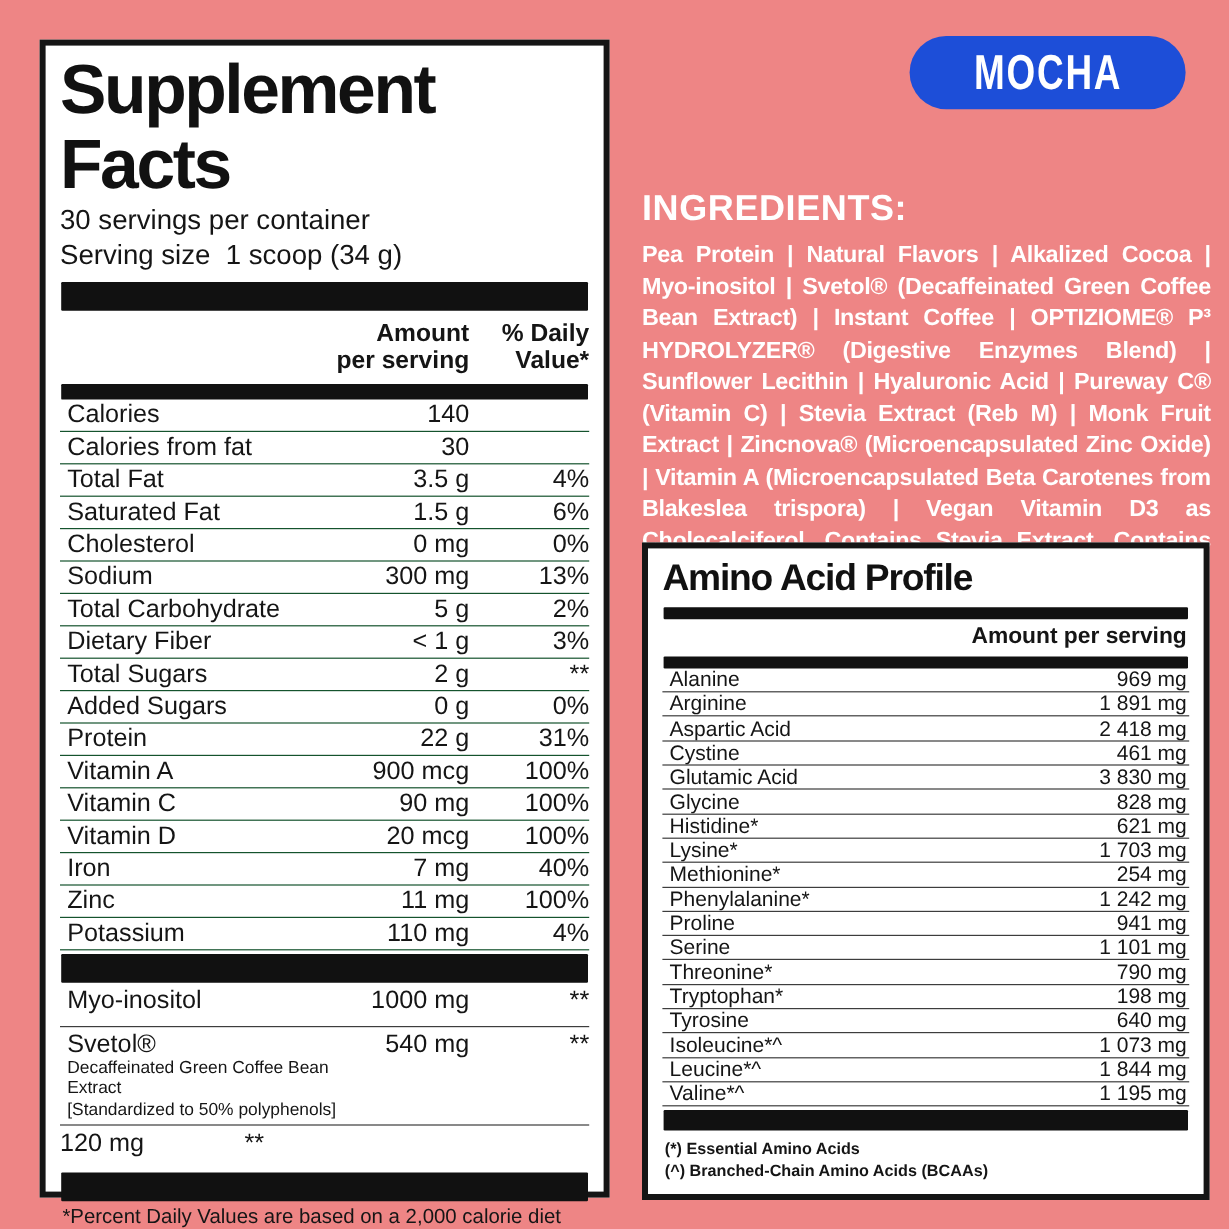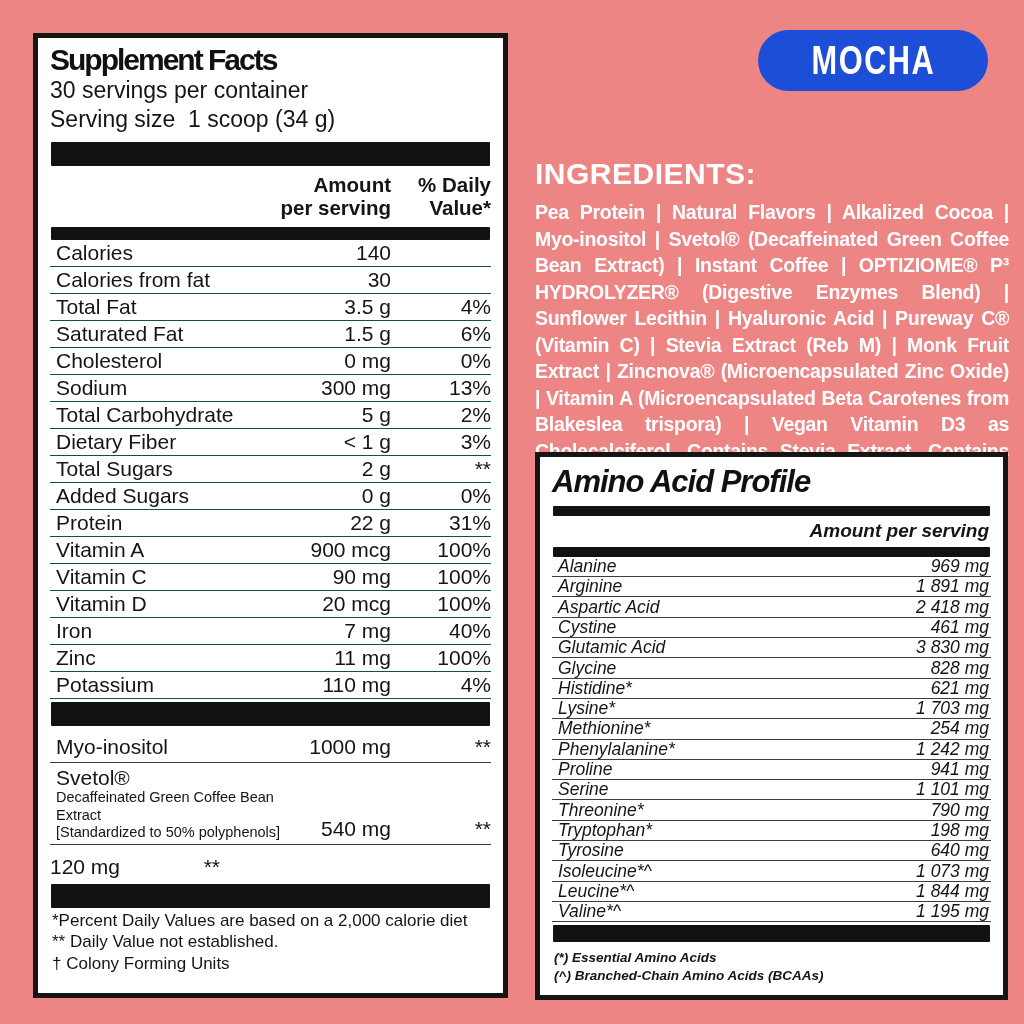--- a/index.html
+++ b/index.html
@@ -11,34 +11,34 @@
     position:relative;
     overflow:hidden;
   }
   .panel {
     position:absolute;
     background:#ffffff;
     border:5px solid #151515;
   }
   
   .sf { left:33px; top:33px; width:475px; height:965px; padding:6px 12px; }
-  .sf-title { font-size:30px; font-weight:bold; letter-spacing:-2px; line-height:1.08; color:#111; }
+  .sf-title { font-size:58px; font-weight:bold; letter-spacing:-2px; line-height:1.08; color:#111; }
   .sf-serving { font-size:23px; line-height:1.24; white-space:pre-wrap; }
   .bar { background:#111; border-radius:1px; }
   .bar-thick { height:24px; margin:9px 1px 0 1px; }
   .bar-thin  { height:13px; margin:0 1px; }
   .sf-colhead { display:flex; justify-content:flex-end; align-items:flex-end; font-weight:bold; font-size:20.5px; line-height:1.12; margin:8px 0 7px 0; }
   .sf-colhead .col { text-align:right; white-space:pre-line; }
   .sf-colhead .col-dv { width:100px; }
   .nrow { display:flex; align-items:center; height:27px; font-size:21px; border-bottom:1px solid #14532d; }
   .nrow:last-of-type { border-bottom:none; }
   .nname { flex:1; padding-left:6px; }
   .namt { text-align:right; white-space:pre; }
   .ndv { width:100px; text-align:right; white-space:pre; }
-  .xrow { display:flex; align-items:flex-end; min-height:37px; font-size:21px; border-bottom:1px solid #3d3d3d; padding:3px 0; }
+  .xrow { display:flex; align-items:flex-start; min-height:37px; font-size:21px; border-bottom:1px solid #3d3d3d; padding:3px 0; }
   .xrow.last { border-bottom:none; }
   .xname { flex:1; padding-left:6px; }
   .xname .main { font-size:21px; line-height:1.1; }
   .xname .sub { font-size:14.5px; line-height:1.18; }
   .sf-footnotes { margin-top:2px; font-size:17px; line-height:1.26; padding-left:2px; }
   
   .badge {
     position:absolute; left:758px; top:30px; width:230px; height:61px;
     background:#8f5352; border-radius:31px;
     display:flex; align-items:center; justify-content:center;
@@ -51,21 +51,21 @@
   .ingredients { position:absolute; left:535px; top:157px; width:474px; color:#fff; }
   .ing-head {
     font-size:30px; font-weight:bold; letter-spacing:0.5px; margin-bottom:8px;
     transform-origin:left center;
   }
   .ing-text {
     font-size:19.5px; font-weight:bold; line-height:1.36; letter-spacing:-0.3px;
     text-align:justify;
   }
   
-  .aa { left:535px; top:452px; width:473px; height:548px; padding:8px 12px;font-style:italic; }
+  .aa { left:535px; top:452px; width:473px; height:548px; padding:8px 12px; }
   .aa-title { font-size:31px; font-weight:bold; letter-spacing:-1px; line-height:1.1; color:#111; }
   .aa .bar-a { height:10px; margin:7px 1px 0 1px; }
   .aa-colhead { text-align:right; font-weight:bold; font-size:19px; line-height:1.2; margin:4px 2px; }
   .aa .bar-b { height:10px; margin:0 1px; }
   .arow { display:flex; align-items:center; height:20.3px; font-size:17.5px; border-bottom:1px solid #3d3d3d; }
   .arow:last-of-type { border-bottom:none; }
   .aname { flex:1; padding-left:6px; }
   .aamt { text-align:right; white-space:pre; padding-right:2px; }
   .aa .bar-c { height:17px; margin:3px 1px 0 1px; }
   .aa-footnotes { margin-top:7px; font-size:13.5px; font-weight:bold; line-height:1.35; padding-left:2px; }

